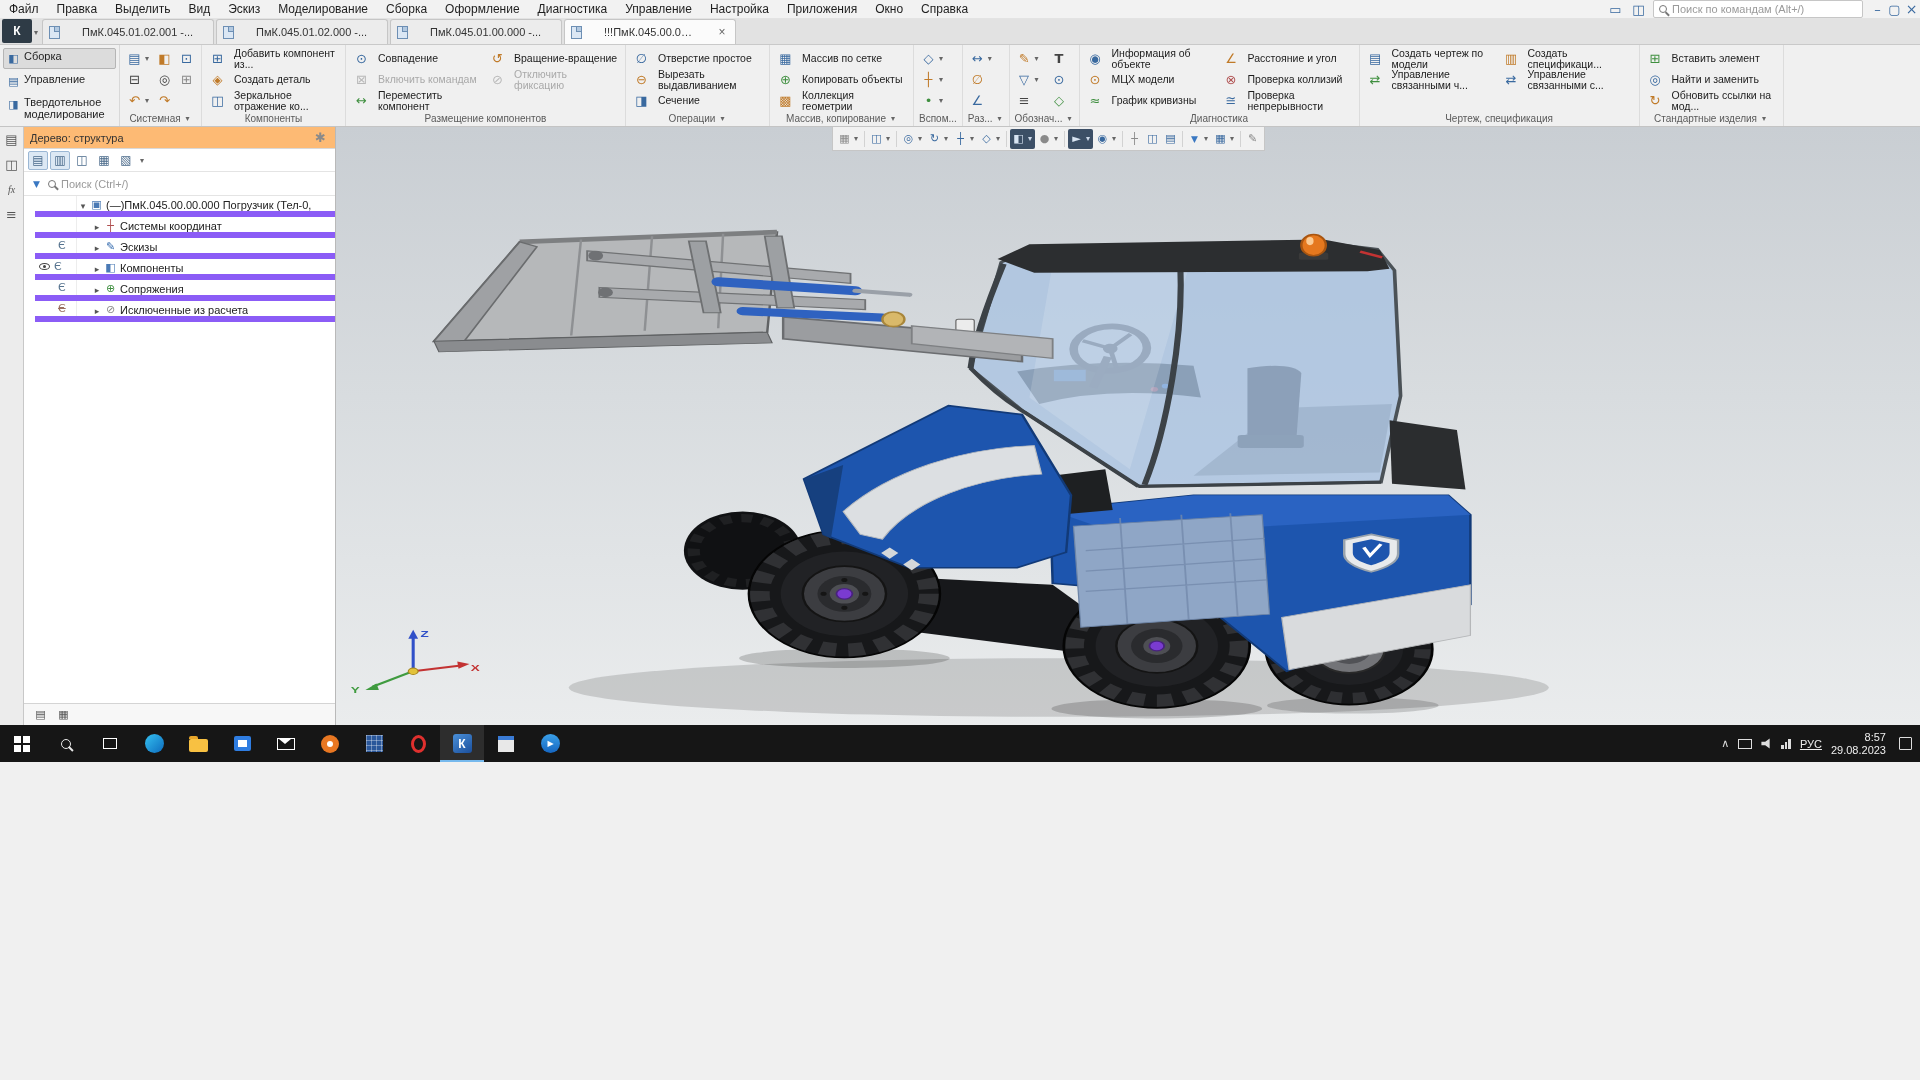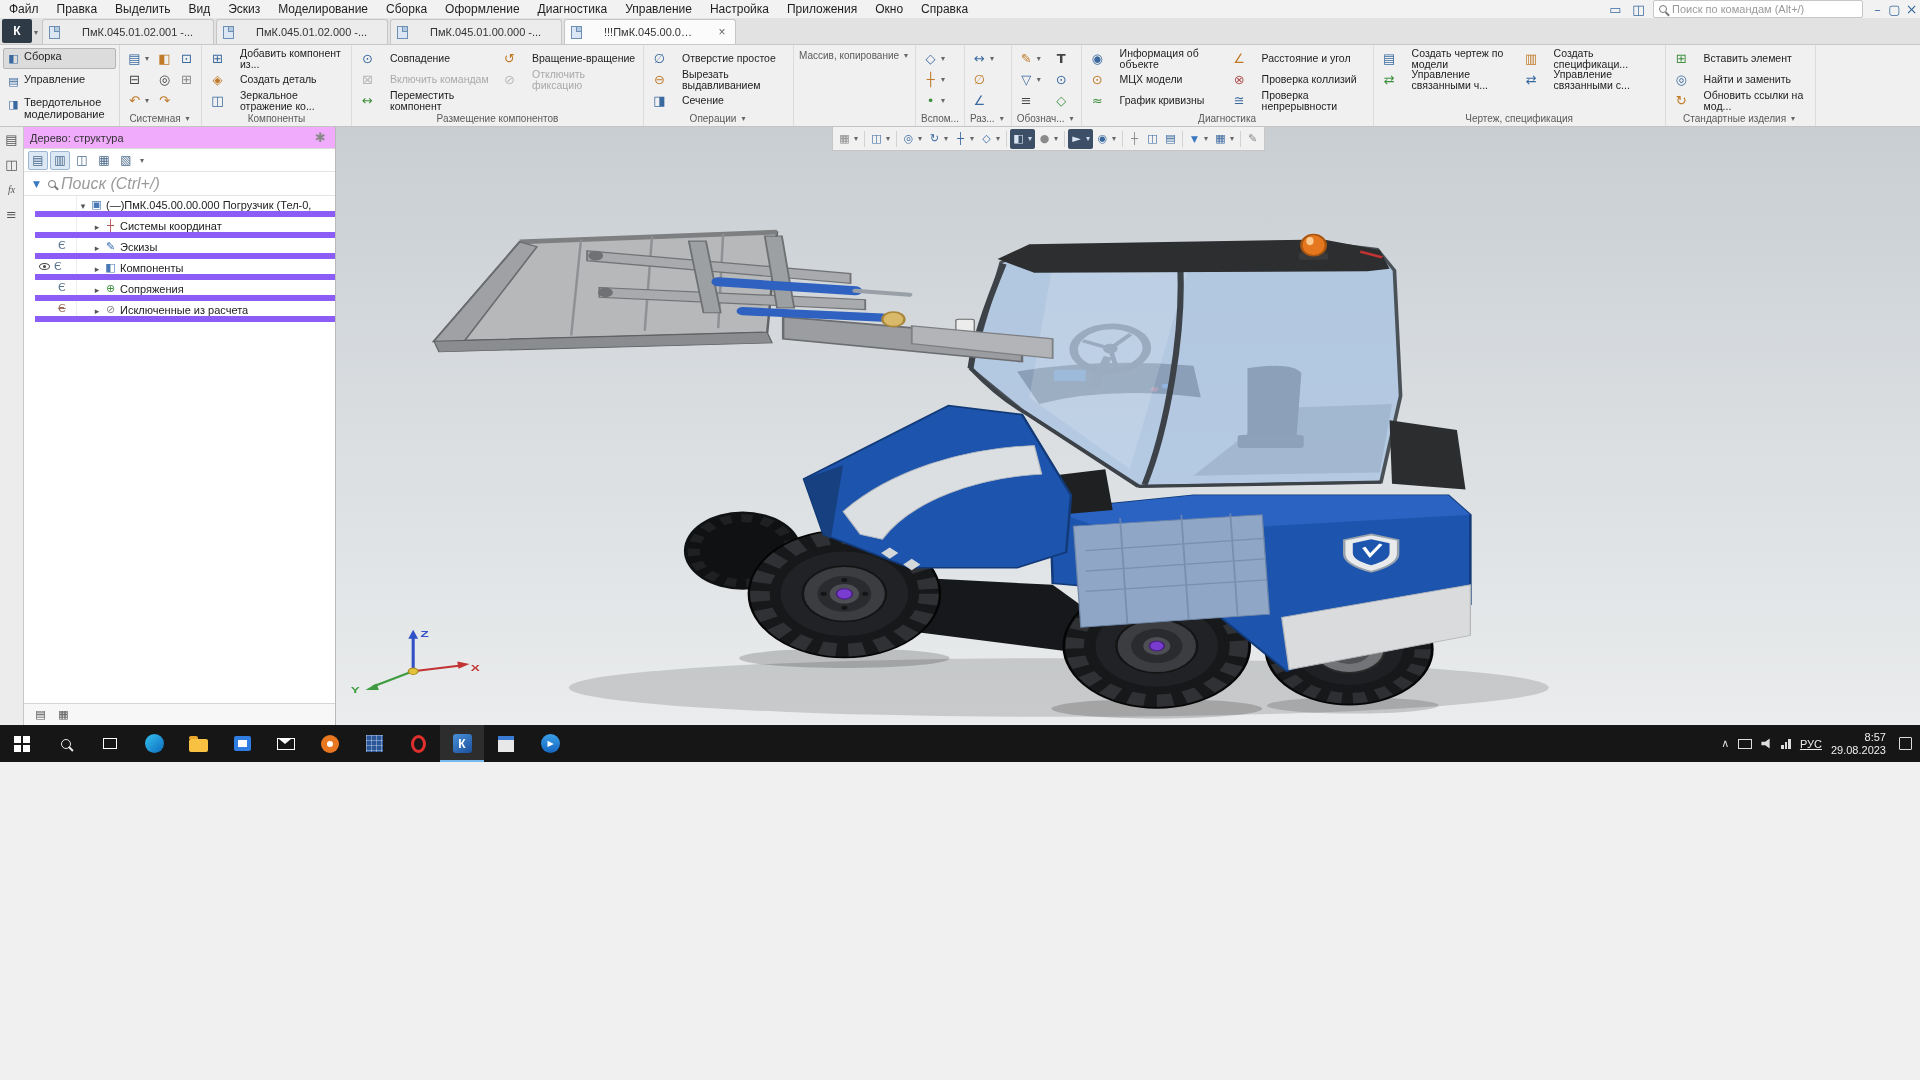--- a/index.html
+++ b/index.html
@@ -30,21 +30,21 @@
   .tab-close { width:14px; height:14px; display:flex; align-items:center; justify-content:center; color:#666; font-size:12px; border-radius:2px; }
 
   
   .ribbon { height:88px; background:#f0f0f0; border-bottom:1px solid #c4c4c4; display:flex; }
   .modes { width:120px; border-right:1px solid #d8d8d8; padding:3px 3px 0 3px; display:flex; flex-direction:column; gap:2px; font-size:11px; }
   .mode { display:flex; align-items:flex-start; gap:4px; padding:1px 3px; border:1px solid transparent; border-radius:2px; line-height:12px; }
   .mode.active { background:#dcdcdc; border-color:#b5b5b5; }
   .rgroups { flex:1; display:flex; align-items:stretch; overflow:hidden; }
   .rgroup { display:flex; flex-direction:column; border-right:1px solid #dcdcdc; padding:3px 5px 0 5px; }
   .rgrid { flex:1; display:grid; grid-auto-flow:column; grid-template-rows:repeat(3,21px); column-gap:3px; align-items:center; }
-  .rbtn { display:flex; align-items:center; gap:14px; height:21px; padding:0 2px; border-radius:2px; }
+  .rbtn { display:flex; align-items:center; gap:8px; height:21px; padding:0 2px; border-radius:2px; }
   .rbtn .lbl { font-size:10.5px; line-height:10.5px; color:#1c1c1c; max-width:104px; }
   .rbtn.dis .lbl { color:#a9a9a9; }
   .rbtn.dis .ig { color:#b8b8b8 !important; }
   .ribtn { display:flex; align-items:center; height:21px; padding:0 1px; border-radius:2px; }
   .rglabel { height:15px; display:flex; align-items:center; justify-content:center; gap:3px; font-size:10px; color:#5a5a5a; white-space:nowrap; }
   .rspacer { width:1px; height:1px; }
 
   
   .ig { display:inline-flex; align-items:center; justify-content:center; width:17px; height:17px; font-size:13px; color:#39699f; flex:0 0 auto; font-family:"DejaVu Sans",sans-serif; }
   .ig.sm { width:13px; font-size:11px; }
@@ -88,28 +88,28 @@
   .lens::after { content:""; position:absolute; width:5px; height:1.5px; background:#777; transform:rotate(45deg); right:-4px; bottom:-2px; }
   .lens.white { border-color:#e8e8e8; width:10px; height:10px; }
   .lens.white::after { background:#e8e8e8; width:6px; }
 
   
   .main { height:905px; display:flex; }
   .leftstrip { width:24px; background:#ececec; border-right:1px solid #c8c8c8; display:flex; flex-direction:column; align-items:center; padding-top:4px; gap:8px; }
   .leftstrip .ig { color:#555; }
 
   .tree { width:312px; background:#fff; border-right:1px solid #b9b9b9; display:flex; flex-direction:column; font-size:11px; }
-  .tree-header { height:22px; background:#f0abfc; border-bottom:1px solid #d9d9d9; display:flex; align-items:center; padding:0 6px; color:#333; }
+  .tree-header { height:22px; background:#fdba74; border-bottom:1px solid #d9d9d9; display:flex; align-items:center; padding:0 6px; color:#333; }
   .tree-header .ttl { flex:1; }
   .tree-toolbar { height:23px; border-bottom:1px solid #e4e4e4; display:flex; align-items:center; gap:2px; padding:0 4px; }
   .tbtn { height:19px; display:flex; align-items:center; padding:0 1px; border:1px solid transparent; border-radius:2px; }
   .tbtn.pressed { background:#dce8f4; border-color:#9bb7d4; }
   .tbtn .ig { width:16px; font-size:12px; color:#4a6a8a; }
   .tree-search { height:24px; border-bottom:1px solid #e4e4e4; display:flex; align-items:center; gap:5px; padding:0 6px; }
-  .tree-search input { border:none; outline:none; flex:1; font-size:16px; color:#444; background:transparent; font-family:"Liberation Sans",sans-serif;font-style:italic; }
+  .tree-search input { border:none; outline:none; flex:1; font-size:11px; color:#444; background:transparent; font-family:"Liberation Sans",sans-serif; }
   .tree-search input::placeholder { color:#9a9a9a; }
   .tree-list { flex:1; overflow:hidden; }
   .tree-row { height:21px; display:flex; align-items:flex-end; border-bottom:6px solid #8b5cf6;margin-left:11px; }
   .gutter { width:42px; flex:0 0 auto; height:100%; display:flex; align-items:center; gap:4px; padding-left:4px; border-right:1px solid #ededed; }
   .gut-e { color:#57748f; font-size:11px; font-family:"DejaVu Sans",sans-serif; }
   .gut-e.strike { text-decoration:line-through; color:#9a7060; }
   .eye { width:11px; height:7px; border:1px solid #444; border-radius:50%; position:relative; }
   .eye::after { content:""; position:absolute; left:3px; top:1px; width:3px; height:3px; border-radius:50%; background:#444; }
   .tw { width:12px; display:inline-flex; justify-content:center; color:#555; font-size:9px; flex:0 0 auto; }
   .tw.open::before { content:"▾"; }
@@ -340,20 +340,34 @@
               <span class="lbl">Сечение</span>
             </span>
         </div>
         <div class="rglabel">
             <span>Операции</span>
             <span class="caret"></span>
           </div>
       </div>
 
       <div class="rgroup">
+        <div class="rgrid">
+          <span class="rbtn">
+              <span class="ig gi-array"></span>
+              <span class="lbl">Массив по сетке</span>
+            </span>
+          <span class="rbtn">
+              <span class="ig gi-copy c-gr"></span>
+              <span class="lbl">Копировать объекты</span>
+            </span>
+          <span class="rbtn">
+              <span class="ig gi-collect c-or"></span>
+              <span class="lbl">Коллекция геометрии</span>
+            </span>
+        </div>
         <div class="rglabel">
             <span>Массив, копирование</span>
             <span class="caret"></span>
           </div>
       </div>
 
       <div class="rgroup">
         <div class="rgrid">
           <span class="ribtn">
               <span class="ig gi-plane"></span>

